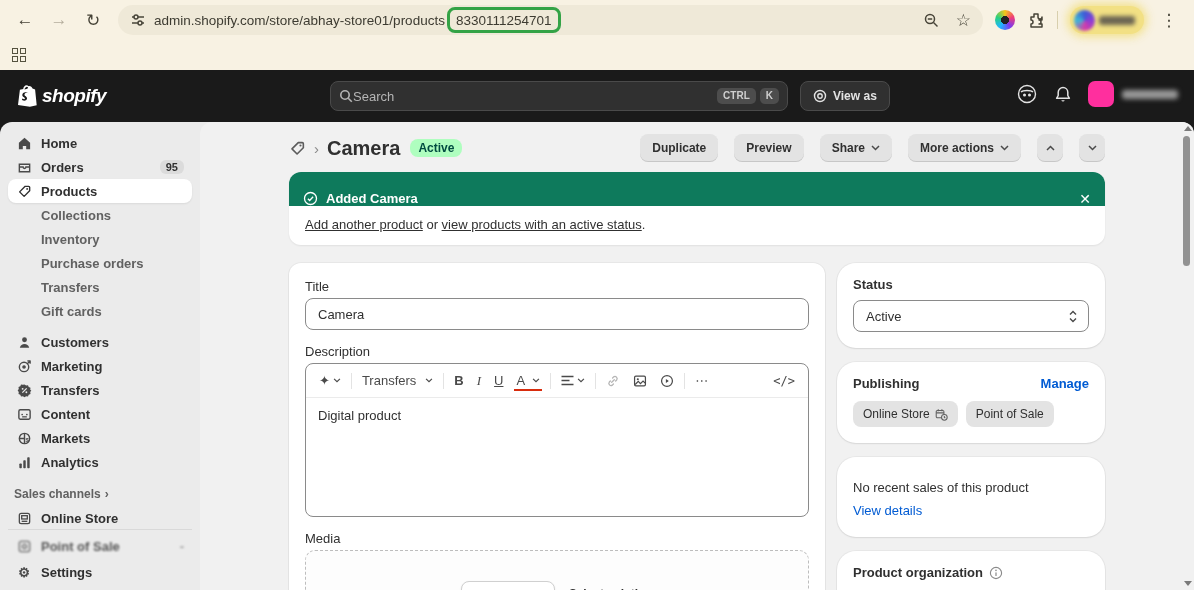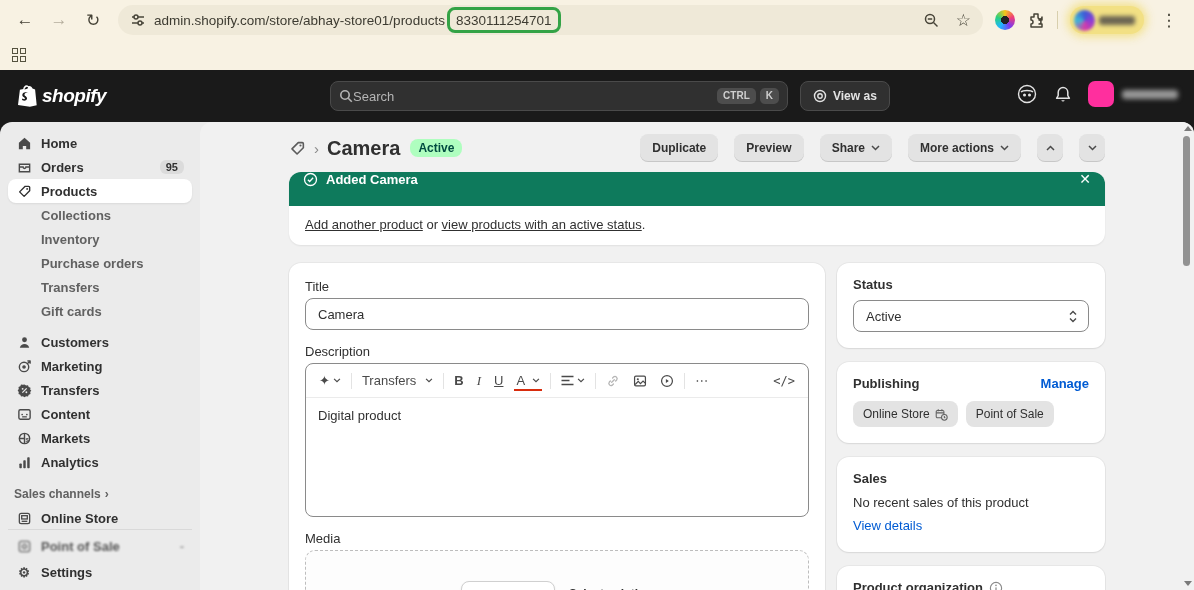--- a/index.html
+++ b/index.html
@@ -82,21 +82,21 @@
                   padding:2px 8px; margin-left:10px; }
   .pgactions { margin-left:auto; display:flex; align-items:center; gap:16px; }
   .btn { height:28px; background:#e3e3e3; border:none; border-radius:8px; padding:0 12px; font-family:inherit;
          font-size:12px; font-weight:600; color:#303030; display:flex; align-items:center; gap:6px;
          cursor:pointer; box-shadow:0 -1px 0 rgba(0,0,0,.12) inset; }
   .btn.sq { width:26px; padding:0; justify-content:center; }
 
   
   .banner { margin-top:9px; background:#fff; border-radius:12px; overflow:hidden;
             box-shadow:0 1px 2px rgba(0,0,0,.07); }
-  .banner-top { background:#0e7a5c; height:34px; display:flex; align-items:flex-start; padding:0 14px; }
+  .banner-top { background:#0e7a5c; height:34px; display:flex; align-items:flex-end; padding:0 14px; }
   .banner-title { color:#fff; font-size:13px; font-weight:650; margin-left:8px; }
   .banner-x { margin-left:auto; color:#fff; font-size:14px; cursor:pointer; line-height:1; }
   .banner-body { padding:11px 16px 13px; font-size:13px; color:#303030; }
   .banner-body a { color:#303030; text-decoration:underline; cursor:pointer; }
 
   
   .cols { display:flex; gap:12px; margin-top:18px; align-items:flex-start; }
   .card { background:#fff; border-radius:12px; box-shadow:0 0 0 1px rgba(0,0,0,.04), 0 1px 2px rgba(0,0,0,.07); }
   .left-col { flex:1; padding:16px; }
   .right-col { width:268px; flex:none; display:flex; flex-direction:column; gap:14px; }
@@ -121,21 +121,21 @@
   .econtent { height:118px; padding:10px 12px; font-size:13px; color:#303030; cursor:text; }
 
   .media-box { border:1.5px dashed #bdbdbd; border-radius:10px; height:120px; display:flex;
                justify-content:center; margin-top:2px; background:#fdfdfd; }
   .media-inner { display:flex; align-items:flex-start; gap:14px; margin-top:30px; }
   .upload-btn { height:28px; background:#fff; border:1px solid #d0d0d0; border-radius:8px; padding:0 12px;
                 font-family:inherit; font-size:12px; font-weight:600; color:#303030; cursor:pointer;
                 box-shadow:0 1px 2px rgba(0,0,0,.1); }
   .select-link { font-size:12px; font-weight:600; color:#303030; margin-top:6px; cursor:pointer; }
 
-  .rcard { padding:14px 16px 16px; }
+  .rcard { padding:14px 16px 16px;border-radius:19px; }
   .rhead { font-size:13px; font-weight:650; color:#303030; }
   .rhead-row { display:flex; align-items:center; }
   .manage { margin-left:auto; color:#005bd3; font-size:13px; font-weight:550; cursor:pointer; text-decoration:none; }
   .select { margin-top:8px; height:32px; border:1px solid #8a8a8a; border-radius:8px; display:flex;
             align-items:center; padding:0 10px 0 12px; font-size:13px; color:#303030; cursor:pointer; }
   .select svg { margin-left:auto; }
   .pills { display:flex; gap:8px; margin-top:10px; }
   .pill { background:#e3e3e3; border-radius:8px; height:26px; display:flex; align-items:center; gap:5px;
           padding:0 10px; font-size:12px; color:#303030; cursor:pointer; }
   .sales-text { font-size:13px; color:#303030; margin-top:9px; }
@@ -581,21 +581,20 @@
                     </g>
                   </svg>
               </span>
               <span class="pill">
                 <span>Point of Sale</span>
               </span>
             </div>
           </div>
 
           <div class="card rcard" style="padding-bottom:18px">
-            <div class="rhead">Sales</div>
             <div class="sales-text">No recent sales of this product</div>
             <a class="blue-link">View details</a>
           </div>
 
           <div class="card rcard" style="height:120px">
             <div class="rhead-row">
               <span class="rhead">Product organization</span>
               <span class="info-ic">
                 <svg width="14" height="14" viewBox="0 0 16 16">
                     <circle cx="8" cy="8" r="6.4" fill="none" stroke="#8a8a8a" stroke-width="1.3"></circle>

